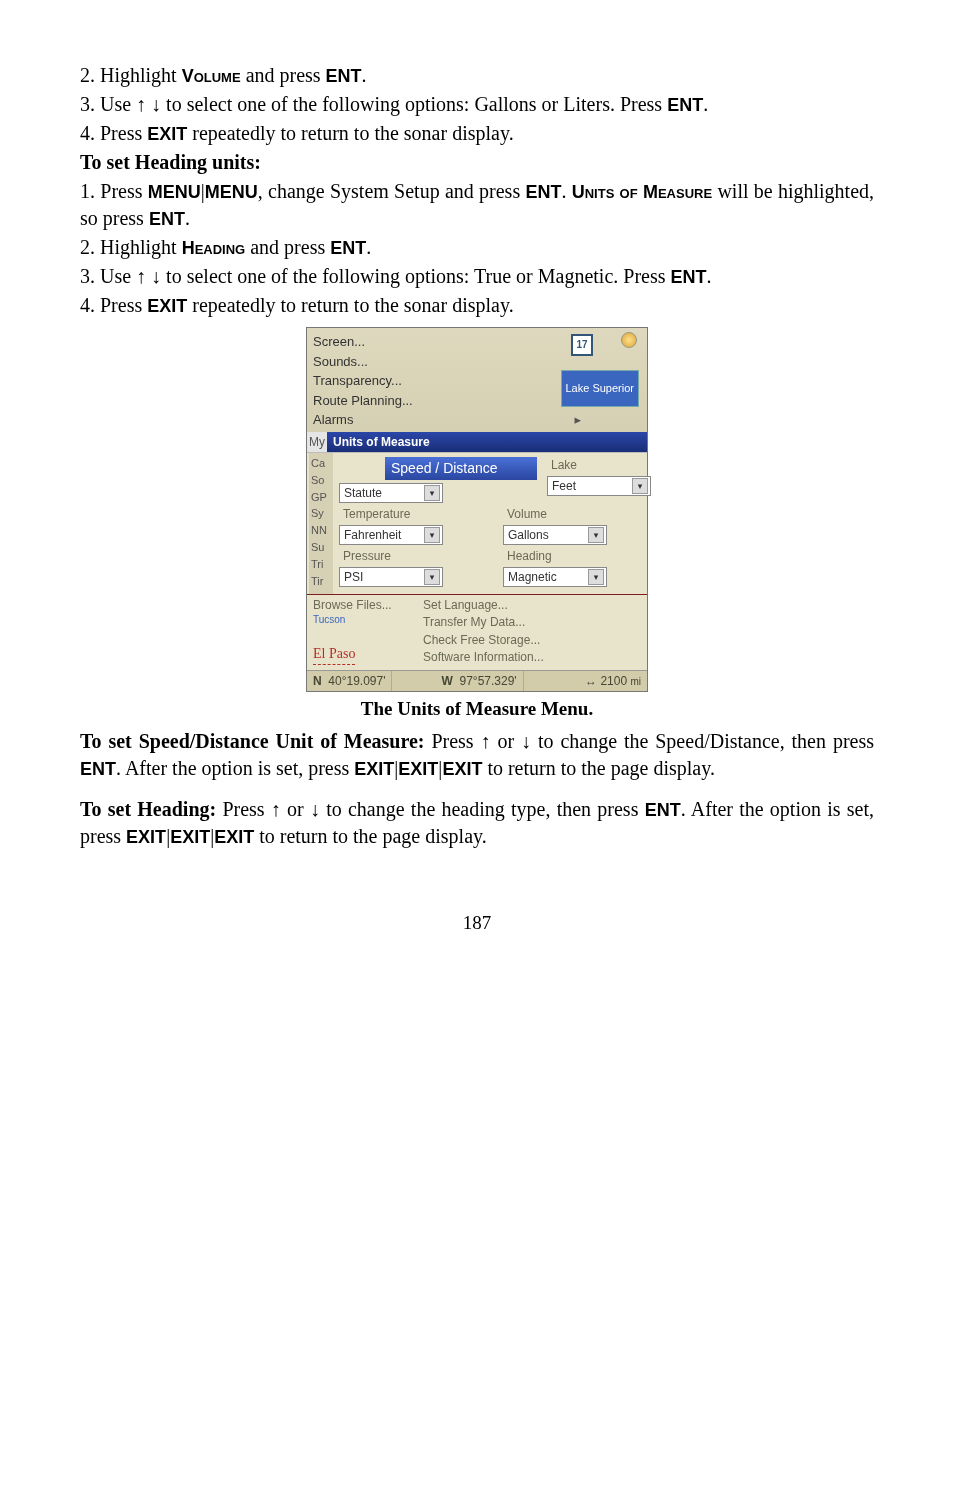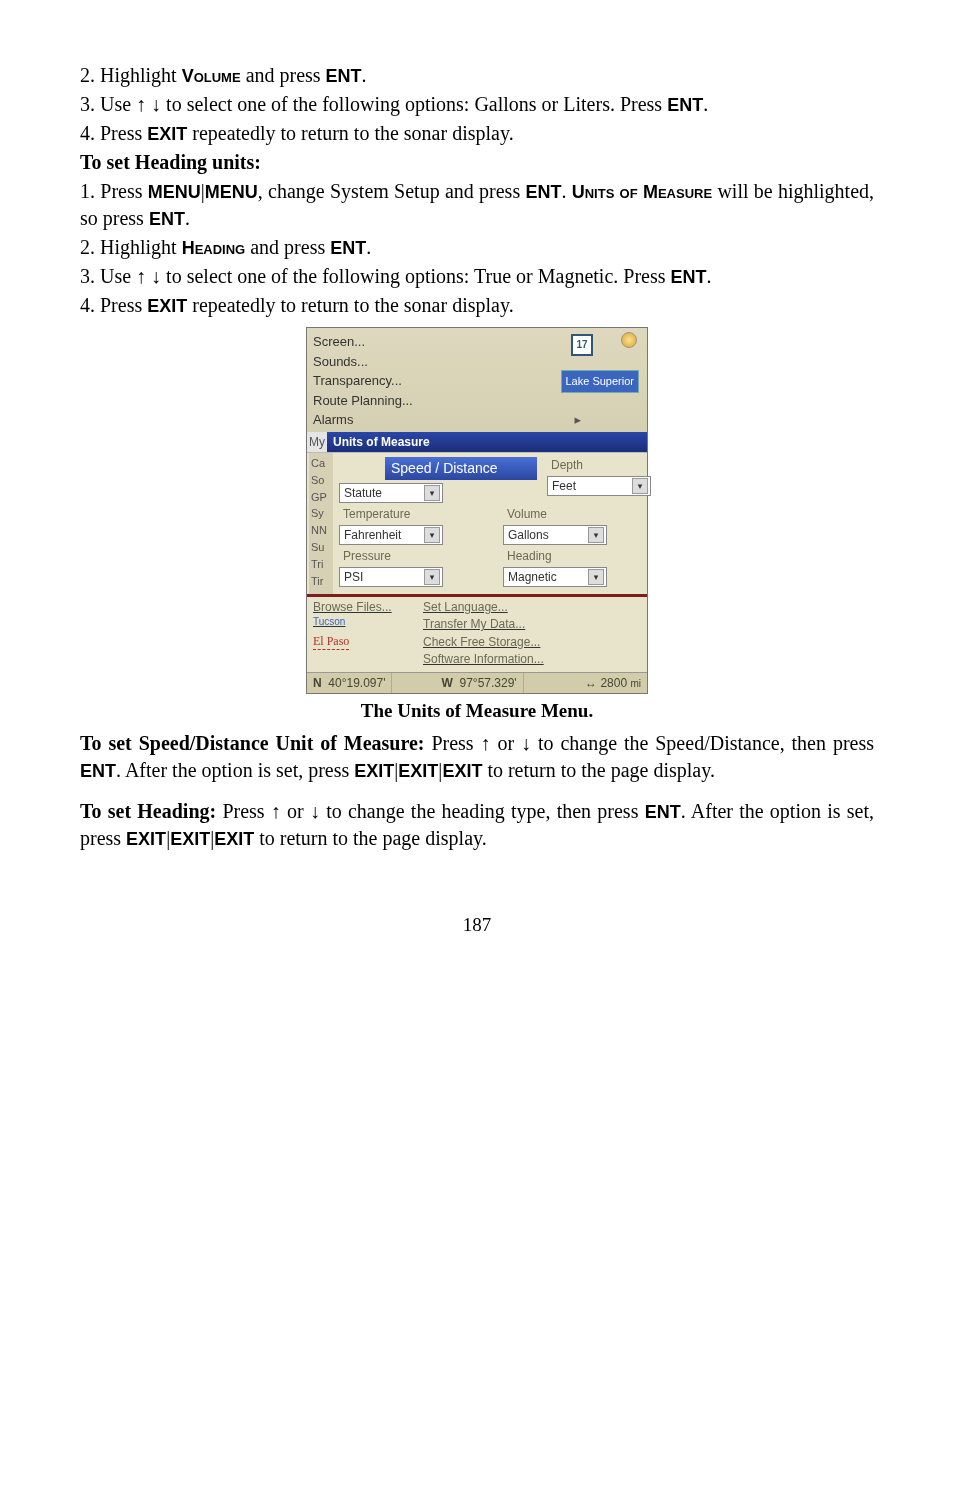--- a/index.html
+++ b/index.html
@@ -31,21 +31,21 @@
     font-size: 13px;
     color: #333;
     text-align: left;
     position: relative;
   }
   .top-menu { padding: 4px 6px 2px 6px; position: relative; background: linear-gradient(#ded8be,#d5cfb3); }
   .top-menu .item { padding: 1px 0; }
   .arrowr { float:right; margin-right:60px; color:#555; }
   .lake-label {
     position:absolute; right:8px; top:42px;
-    background:#3a66c0; color:#fff; font-size:11px; padding:3px 4px; border:1px solid #7aa;
+    background:#3a66c0; color:#fff; font-size:11px; padding:10px 4px; border:1px solid #7aa;
   }
   .compass {
     position:absolute; right:10px; top:4px;
     width:14px; height:14px; border-radius:50%;
     background:radial-gradient(#ffe08a,#d9a23a); border:1px solid #997;
   }
   .hwy {
     position:absolute; right:54px; top:6px;
     width:18px; height:18px; background:#fff; border:2px solid #357; font-size:10px;
     text-align:center; line-height:18px; color:#357; font-weight:bold;
@@ -78,30 +78,29 @@
     padding:0 2px 0 4px; font-size:12px; color:#333;
   }
   .sel .dd {
     width:14px; height:14px; background:#ddd; border:1px solid #999;
     display:flex; align-items:center; justify-content:center; font-size:9px; color:#333;
   }
   .col2 { display:flex; gap:10px; }
   .col { flex:1; }
 
   .bottom-menu {
-    background:#e8e4cc; padding:2px 6px 4px 6px; border-top:3px solid #7f1d1d;
+    background:#e8e4cc; padding:2px 6px 4px 6px; border-top:1px solid #7f1d1d;
     display:flex;
-    text-decoration:underline;
   }
   .bottom-menu .side-left {
     width:110px; color:#6a6a55; font-size:12px; position:relative;
   }
   .elpaso {
-    display:inline-block; color:#b3302a; font-size:12px; font-family:"Times New Roman",serif;
-    border-bottom:1px dashed #b3302a; margin-top:4px;
+    display:inline-block; color:#b3302a; font-size:14px; font-family:"Times New Roman",serif;
+    border-bottom:1px dashed #b3302a; margin-top:18px;
   }
   .tucson { color:#3a66c0; font-size:10px; }
   .bottom-menu .side-right { flex:1; color:#6a6a55; font-size:12px; }
   .bottom-menu .side-right div { padding:0 0 1px 0; }
 
   .status-bar {
     background:#d2ccab; border-top:1px solid #999;
     display:flex; font-size:12px; color:#464634;gap:43px;
   }
   .status-bar div { padding:2px 6px; border-right:1px solid #aaa; }
@@ -176,21 +175,21 @@
           <div class="col">
             <div class="sect-hdr">Speed / Distance</div>
             <div class="row">
               <div class="sel">
                 <span>Statute</span>
                 <span class="dd">▾</span>
               </div>
             </div>
           </div>
           <div class="col">
-            <div class="lbl">Depth</div>
+            <div class="lbl">Lake</div>
             <div class="row">
               <div class="sel">
                 <span>Feet</span>
                 <span class="dd">▾</span>
               </div>
             </div>
           </div>
         </div>
 
         <div class="col2">
@@ -247,21 +246,21 @@
         <div>Set Language...</div>
         <div>Transfer My Data...</div>
         <div>Check Free Storage...</div>
         <div>Software Information...</div>
       </div>
     </div>
 
     <div class="status-bar">
       <div><span class="darr">N</span>&nbsp;&nbsp;<span>40°19.097'</span></div>
       <div><span class="darr">W</span>&nbsp;&nbsp;<span>97°57.329'</span></div>
-      <div><span>↔</span>&nbsp;<span>2800</span> <span style="font-size:10px">mi</span></div>
+      <div><span>↔</span>&nbsp;<span>2100</span> <span style="font-size:10px">mi</span></div>
     </div>
   </div>
   <div class="caption">The Units of Measure Menu.</div>
 </div>
 
 <p class="just">
   <span class="bold">To set Speed/Distance Unit of Measure:</span><span> Press </span><span class="bold">↑</span><span> or </span><span class="bold">↓</span><span> to change the Speed/Distance, then press </span><span class="sans">ENT</span><span>. After the option is set, press </span><span class="sans">EXIT</span><span>|</span><span class="sans">EXIT</span><span>|</span><span class="sans">EXIT</span><span> to return to the page display.</span>
 </p>
 
 <p style="height:10px"></p>

